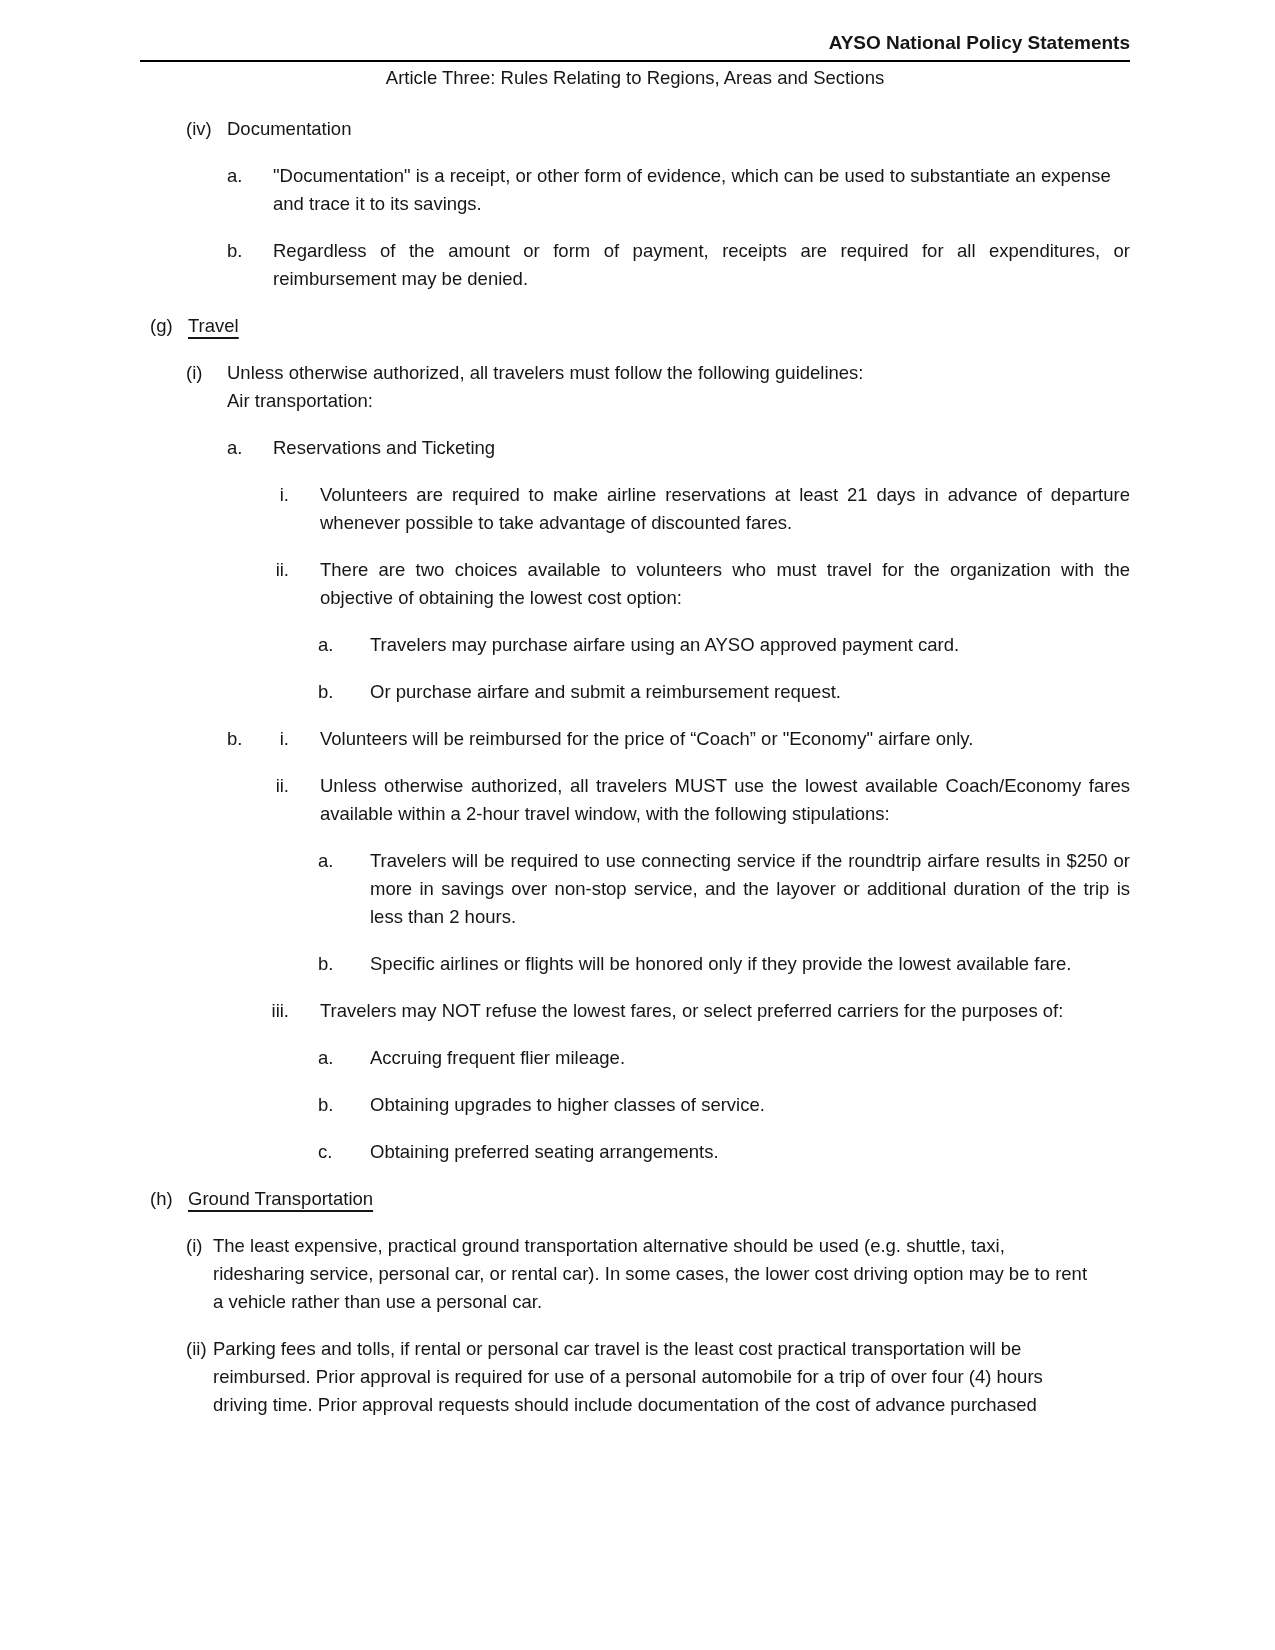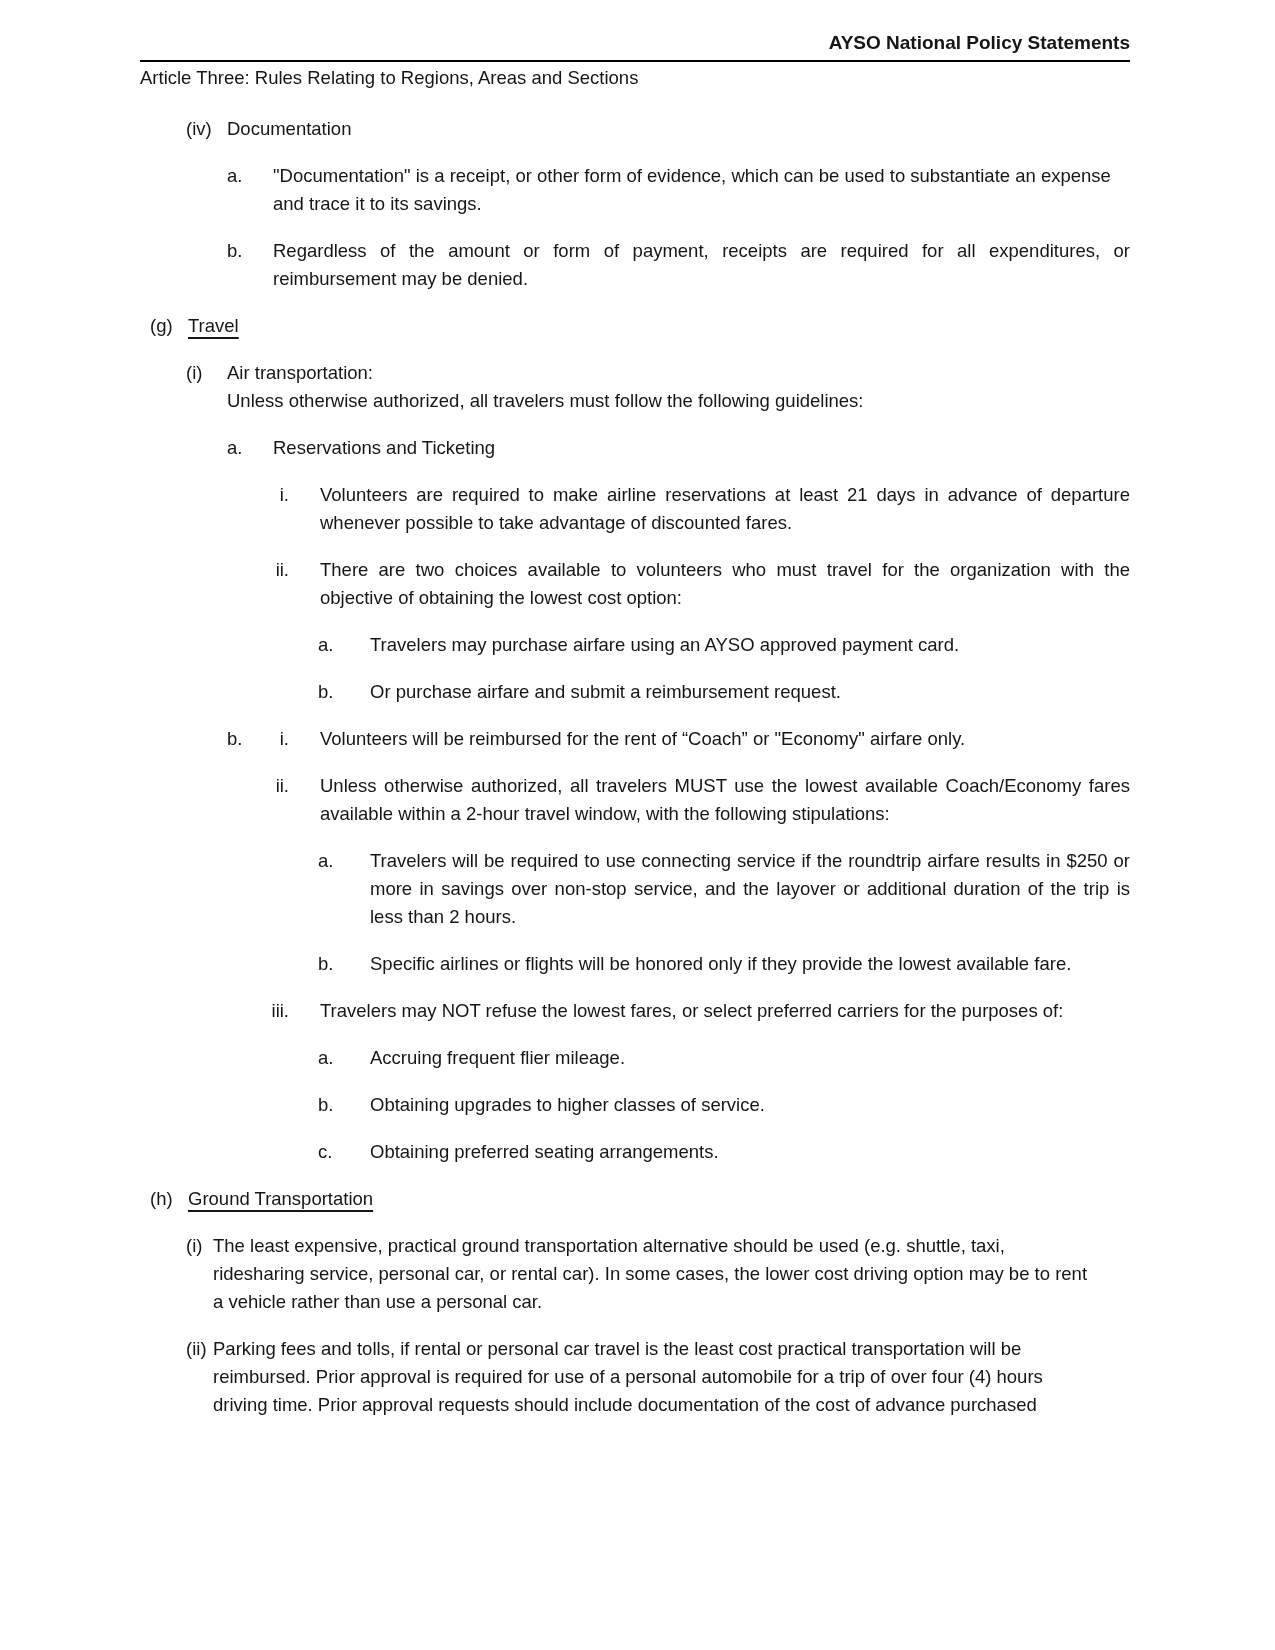--- a/index.html
+++ b/index.html
@@ -22,21 +22,21 @@
     font-size:19px;
     line-height:26px;
   }
   .hdr-rule{
     border:none;
     border-top:2.5px solid #000;
     margin:4px 145px 3px 140px;
   }
   .hdr-subtitle{
     margin:0 145px 24px 140px;
-    text-align:left;
+    text-align:center;
     line-height:26px;
   }
   
   .docbody{position:relative;}
   .row{position:relative;margin:16px 145px 19px 0;}
   .marker{position:absolute;top:0;}
   .l1 .marker{left:150px}   .l1 .txt{margin-left:188px}
   .l2 .marker{left:186px}   .l2 .txt{margin-left:227px}
   .l2b .marker{left:186px}  .l2b .txt{margin-left:213px}
   .l3 .marker{left:227px}   .l3 .txt{margin-left:273px}
@@ -89,22 +89,22 @@
       </div>
       <div class="row l1">
         <span class="marker">(g)</span>
         <div class="txt underline">
           <div class="ln">Travel</div>
         </div>
       </div>
       <div class="row l2">
         <span class="marker">(i)</span>
         <div class="txt">
+          <div class="ln">Unless otherwise authorized, all travelers must follow the following guidelines:</div>
           <div class="ln">Air transportation:</div>
-          <div class="ln">Unless otherwise authorized, all travelers must follow the following guidelines:</div>
         </div>
       </div>
       <div class="row l3">
         <span class="marker">a.</span>
         <div class="txt">
           <div class="ln">Reservations and Ticketing</div>
         </div>
       </div>
       <div class="row l4">
         <span class="marker">i.</span>
@@ -125,21 +125,21 @@
         <div class="txt">
           <div class="ln">Or purchase airfare and submit a reimbursement request.</div>
         </div>
       </div>
       <div class="row l3">
         <span class="marker">b.</span>
       </div>
       <div class="row l4">
         <span class="marker">i.</span>
         <div class="txt">
-          <div class="ln">Volunteers will be reimbursed for the rent of “Coach” or "Economy" airfare only.</div>
+          <div class="ln">Volunteers will be reimbursed for the price of “Coach” or "Economy" airfare only.</div>
         </div>
       </div>
       <div class="row l4">
         <span class="marker">ii.</span>
         <div class="txt justify">Unless otherwise authorized, all travelers MUST use the lowest available Coach/Economy fares available within a 2-hour travel window, with the following stipulations:</div>
       </div>
       <div class="row l5">
         <span class="marker">a.</span>
         <div class="txt justify">Travelers will be required to use connecting service if the roundtrip airfare results in $250 or more in savings over non-stop service, and the layover or additional duration of the trip is less than 2 hours.</div>
       </div>

